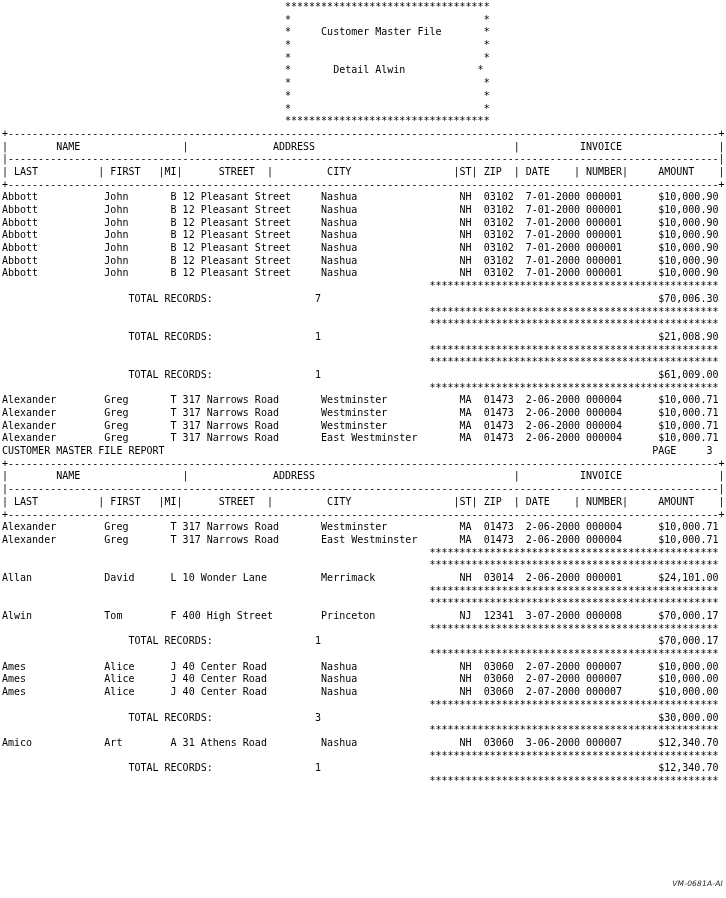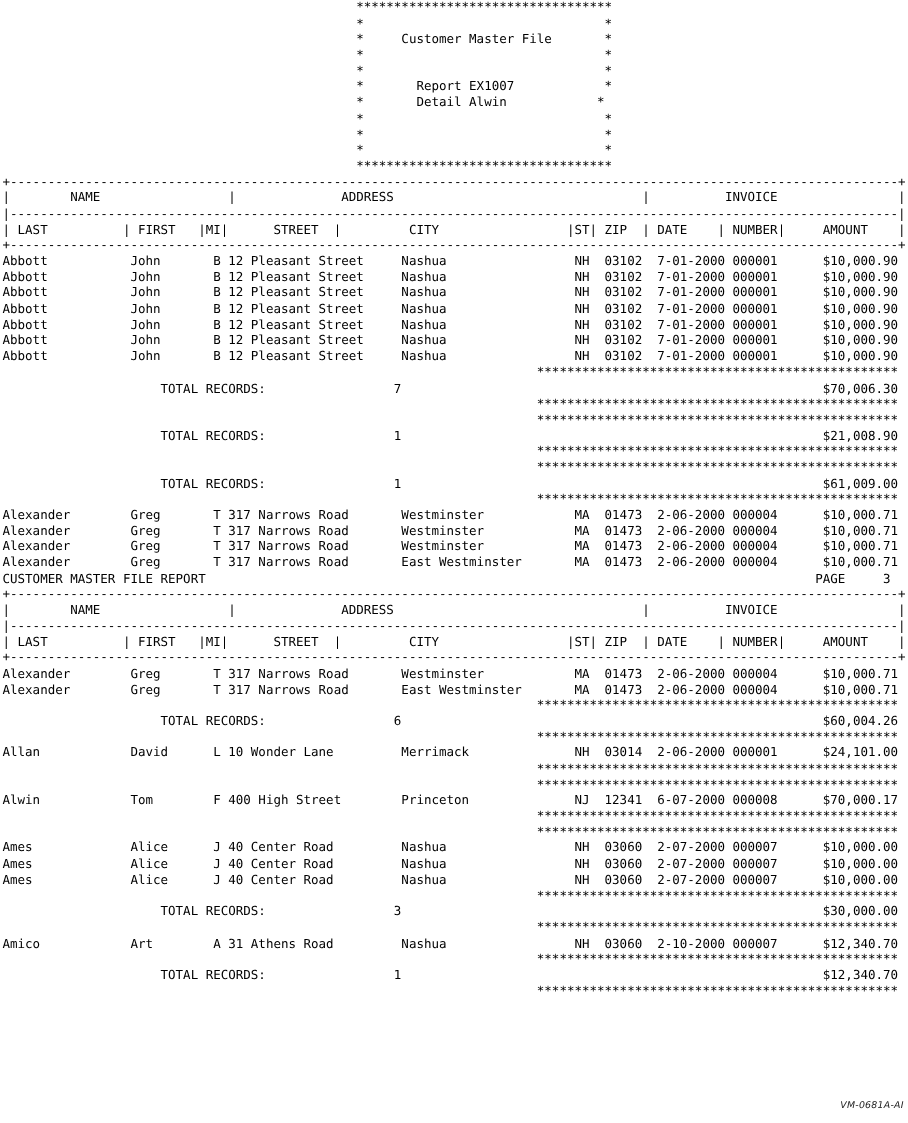--- a/index.html
+++ b/index.html
@@ -14,21 +14,20 @@
 </style>
 </head>
 <body>
 
 <div id="report">
     <div class="ln">                                               **********************************</div>
     <div class="ln">                                               *                                *</div>
     <div class="ln">                                               *     Customer Master File       *</div>
     <div class="ln">                                               *                                *</div>
     <div class="ln">                                               *                                *</div>
-    <div class="ln">                                               *       Report EX1007            *</div>
     <div class="ln">                                               *       Detail Alwin            *</div>
     <div class="ln">                                               *                                *</div>
     <div class="ln">                                               *                                *</div>
     <div class="ln">                                               *                                *</div>
     <div class="ln">                                               **********************************</div>
     <div class="ln">+----------------------------------------------------------------------------------------------------------------------+</div>
     <div class="ln">|        NAME                 |              ADDRESS                                 |          INVOICE                |</div>
     <div class="ln">|----------------------------------------------------------------------------------------------------------------------|</div>
     <div class="ln">| LAST          | FIRST   |MI|      STREET  |         CITY                 |ST| ZIP  | DATE    | NUMBER|     AMOUNT    |</div>
     <div class="ln">+----------------------------------------------------------------------------------------------------------------------+</div>
@@ -54,32 +53,32 @@
     <div class="ln">Alexander        Greg       T 317 Narrows Road       East Westminster       MA  01473  2-06-2000 000004      $10,000.71</div>
     <div class="ln">CUSTOMER MASTER FILE REPORT                                                                                 PAGE     3</div>
     <div class="ln">+----------------------------------------------------------------------------------------------------------------------+</div>
     <div class="ln">|        NAME                 |              ADDRESS                                 |          INVOICE                |</div>
     <div class="ln">|----------------------------------------------------------------------------------------------------------------------|</div>
     <div class="ln">| LAST          | FIRST   |MI|      STREET  |         CITY                 |ST| ZIP  | DATE    | NUMBER|     AMOUNT    |</div>
     <div class="ln">+----------------------------------------------------------------------------------------------------------------------+</div>
     <div class="ln">Alexander        Greg       T 317 Narrows Road       Westminster            MA  01473  2-06-2000 000004      $10,000.71</div>
     <div class="ln">Alexander        Greg       T 317 Narrows Road       East Westminster       MA  01473  2-06-2000 000004      $10,000.71</div>
     <div class="ln">                                                                       ************************************************</div>
-    <div class="ln">                     TOTAL RECORDS:                 6                                                        $60,004.26</div>
     <div class="ln">                                                                       ************************************************</div>
     <div class="ln">Allan            David      L 10 Wonder Lane         Merrimack              NH  03014  2-06-2000 000001      $24,101.00</div>
     <div class="ln">                                                                       ************************************************</div>
     <div class="ln">                                                                       ************************************************</div>
-    <div class="ln">Alwin            Tom        F 400 High Street        Princeton              NJ  12341  6-07-2000 000008      $70,000.17</div>
+    <div class="ln">Alwin            Tom        F 400 High Street        Princeton              NJ  12341  3-07-2000 000008      $70,000.17</div>
     <div class="ln">                                                                       ************************************************</div>
+    <div class="ln">                     TOTAL RECORDS:                 1                                                        $70,000.17</div>
     <div class="ln">                                                                       ************************************************</div>
     <div class="ln">Ames             Alice      J 40 Center Road         Nashua                 NH  03060  2-07-2000 000007      $10,000.00</div>
     <div class="ln">Ames             Alice      J 40 Center Road         Nashua                 NH  03060  2-07-2000 000007      $10,000.00</div>
     <div class="ln">Ames             Alice      J 40 Center Road         Nashua                 NH  03060  2-07-2000 000007      $10,000.00</div>
     <div class="ln">                                                                       ************************************************</div>
     <div class="ln">                     TOTAL RECORDS:                 3                                                        $30,000.00</div>
     <div class="ln">                                                                       ************************************************</div>
-    <div class="ln">Amico            Art        A 31 Athens Road         Nashua                 NH  03060  2-10-2000 000007      $12,340.70</div>
+    <div class="ln">Amico            Art        A 31 Athens Road         Nashua                 NH  03060  3-06-2000 000007      $12,340.70</div>
     <div class="ln">                                                                       ************************************************</div>
     <div class="ln">                     TOTAL RECORDS:                 1                                                        $12,340.70</div>
     <div class="ln">                                                                       ************************************************</div>
   </div>
 <div id="figure-label">VM-0681A-AI</div>
 
 </body></html>

